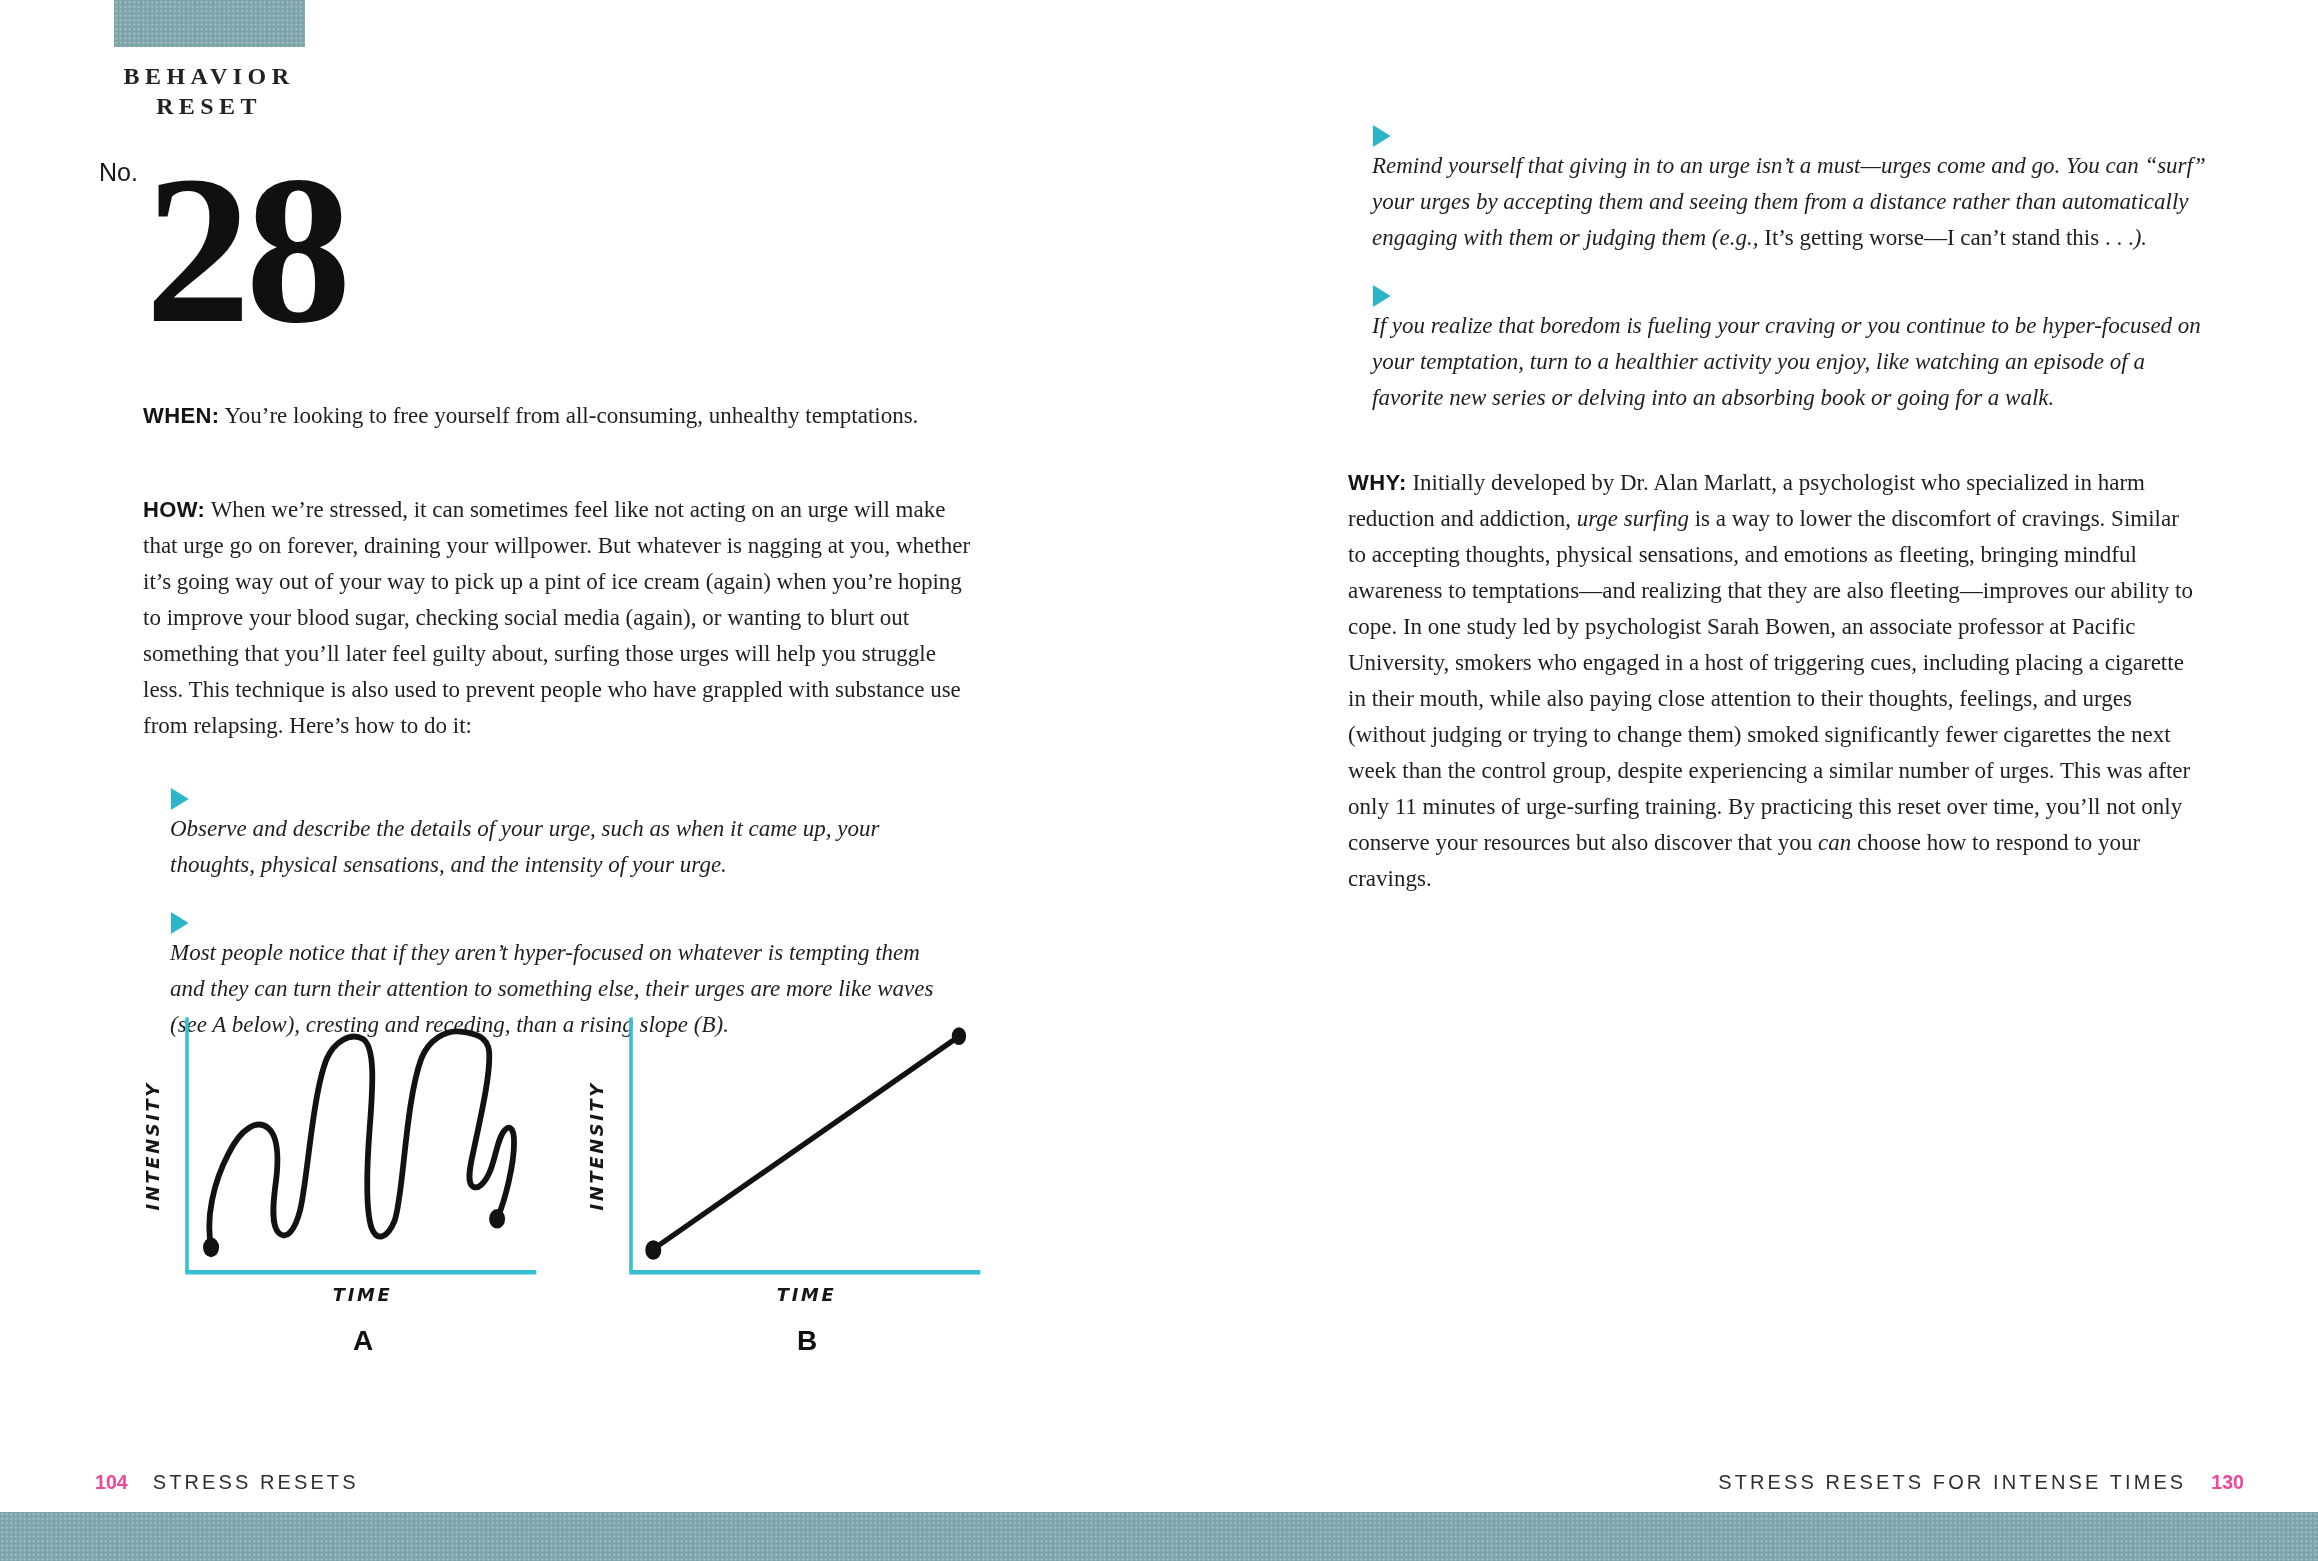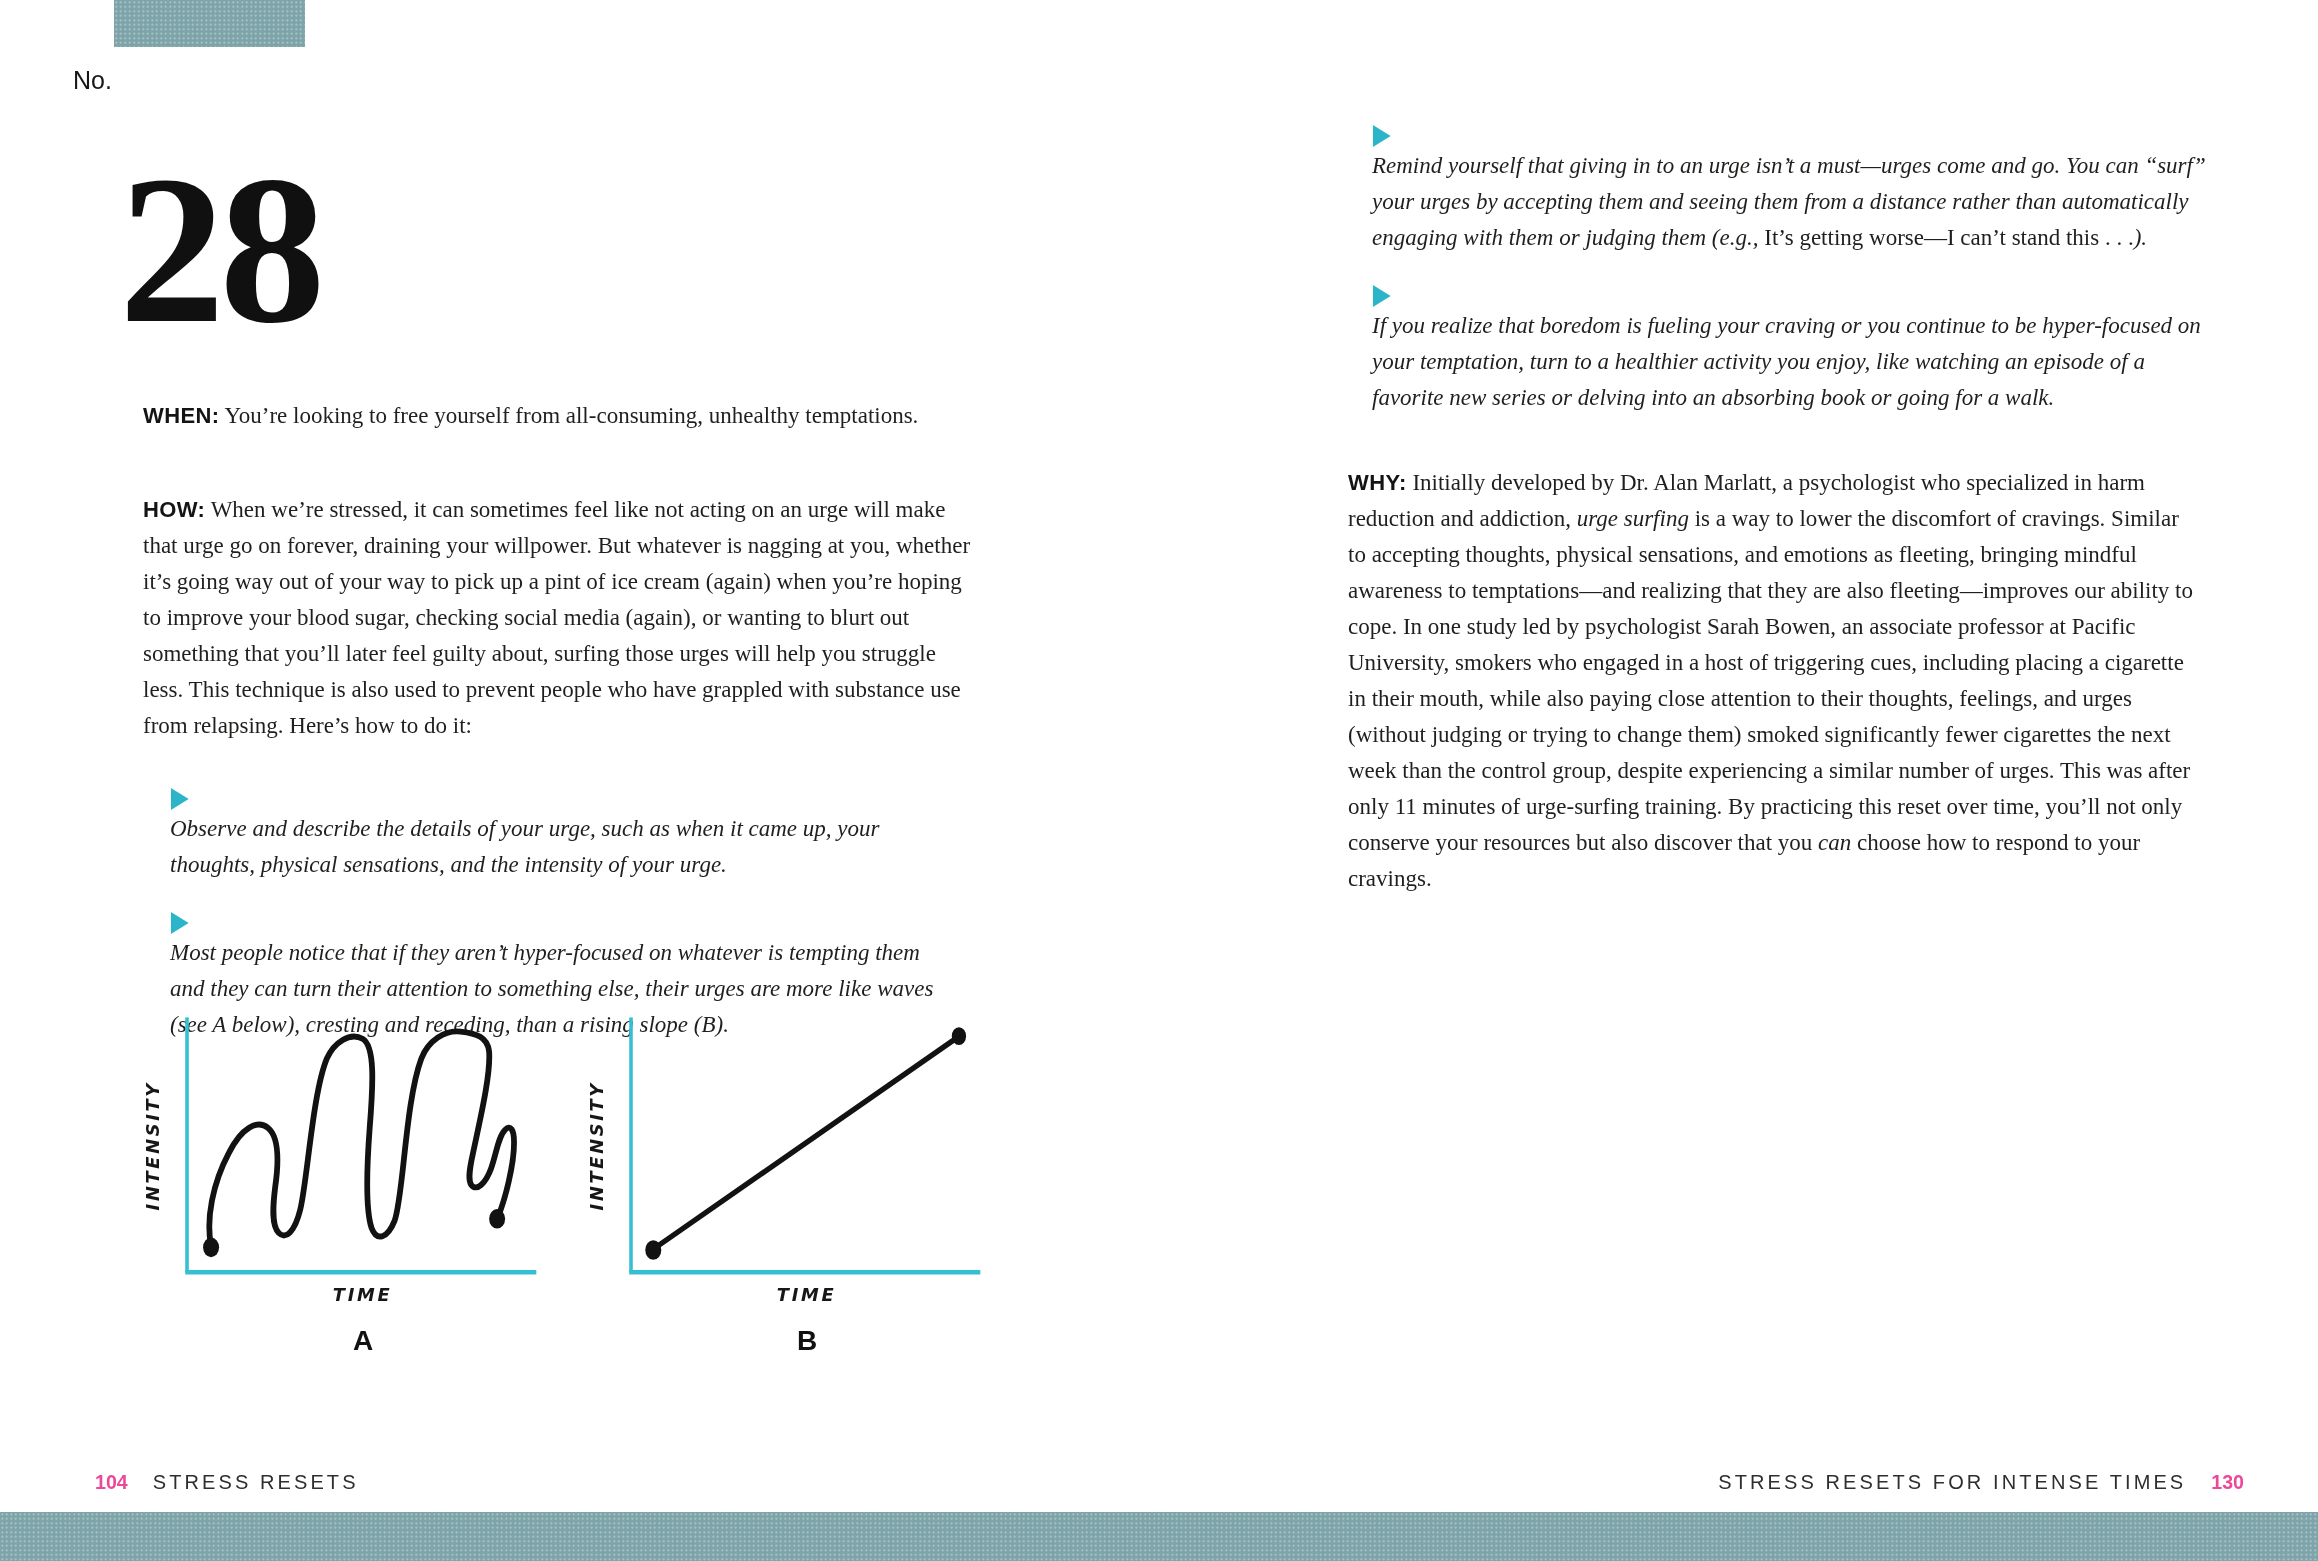--- a/index.html
+++ b/index.html
@@ -16,21 +16,21 @@
   }
   .tab{position:absolute;left:114px;top:0;width:191px;height:47px;}
   .band{position:absolute;left:0;top:1512px;width:2319px;height:49px;}
 
   .section-label{
     position:absolute;left:78px;top:61px;width:262px;text-align:center;
     font-family:"Liberation Serif",serif;font-size:24px;line-height:30px;
     letter-spacing:5.4px;font-weight:600;color:#222;
   }
 
-  .title-block{position:absolute;left:73px;top:144px;display:flex;align-items:flex-start;}
+  .title-block{position:absolute;left:99px;top:144px;display:flex;align-items:center;}
   .title-no{font-family:"Liberation Sans",sans-serif;font-size:25px;color:#161616;position:relative;top:-78px;}
   .title-num{font-family:"Liberation Serif",serif;font-weight:700;font-size:212px;line-height:1;letter-spacing:-5.4px;margin-left:7.1px;color:#101010;}
   .title-text{font-family:"Liberation Serif",serif;font-size:60px;margin-left:37px;position:relative;top:-9px;letter-spacing:0.4px;color:#131313;}
 
   .body-par{font-size:23px;line-height:36px;color:#1f1f1d;}
   .plabel{font-family:"Liberation Sans",sans-serif;font-weight:700;font-size:22px;letter-spacing:0.4px;color:#141414;}
   .when{position:absolute;left:143px;top:375px;width:803px;}
   .how{position:absolute;left:143px;top:469px;width:838px;}
   .why{position:absolute;left:1348px;top:442px;width:849px;}
 
@@ -57,20 +57,24 @@
   .footer-right{right:75px;}
   .footer-num{font-family:"Liberation Sans",sans-serif;font-weight:700;font-size:19.6px;color:#ec4899;}
   .footer-label{font-family:"Liberation Sans",sans-serif;font-size:20px;letter-spacing:3.1px;color:#2e2e2c;}
 </style>
 </head>
 <body>
 
 <div class="spread">
 
   <div class="tab texture"></div>
+  <div class="section-label">
+    <div>BEHAVIOR</div>
+    <div>RESET</div>
+  </div>
 
   <div class="title-block">
     <span class="title-no">No.</span>
     <span class="title-num">28</span>
   </div>
 
   <p class="body-par when"><span class="plabel">WHEN:</span> <span>You’re looking to free yourself from all-consuming, unhealthy temptations.</span></p>
 
   <p class="body-par how"><span class="plabel">HOW:</span> <span>When we’re stressed, it can sometimes feel like not acting on an urge will make that urge go on forever, draining your willpower. But whatever is nagging at you, whether it’s going way out of your way to pick up a pint of ice cream (again) when you’re hoping to improve your blood sugar, checking social media (again), or wanting to blurt out something that you’ll later feel guilty about, surfing those urges will help you struggle less. This technique is also used to prevent people who have grappled with substance use from relapsing. Here’s how to do it:</span></p>
 

